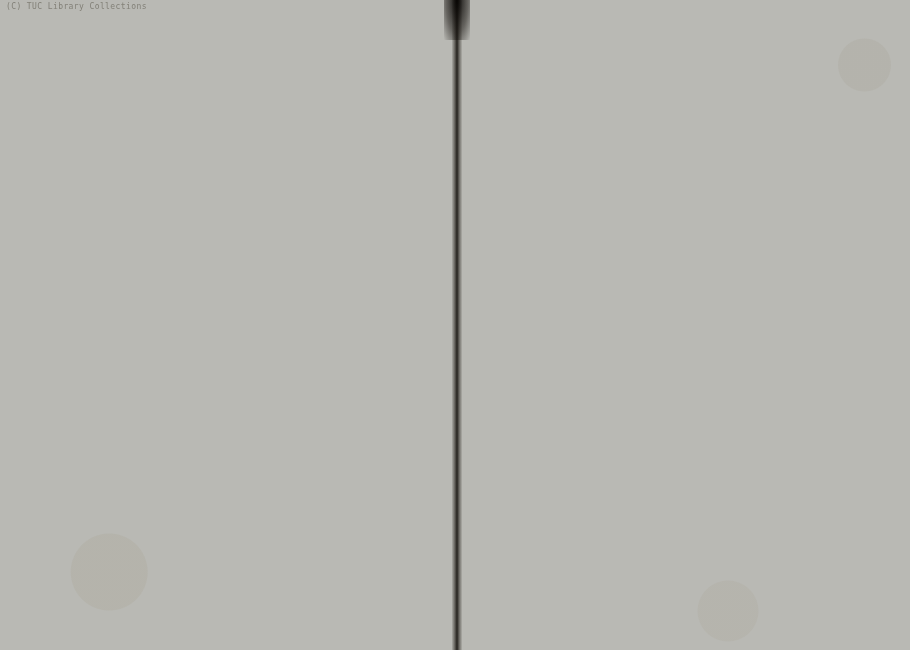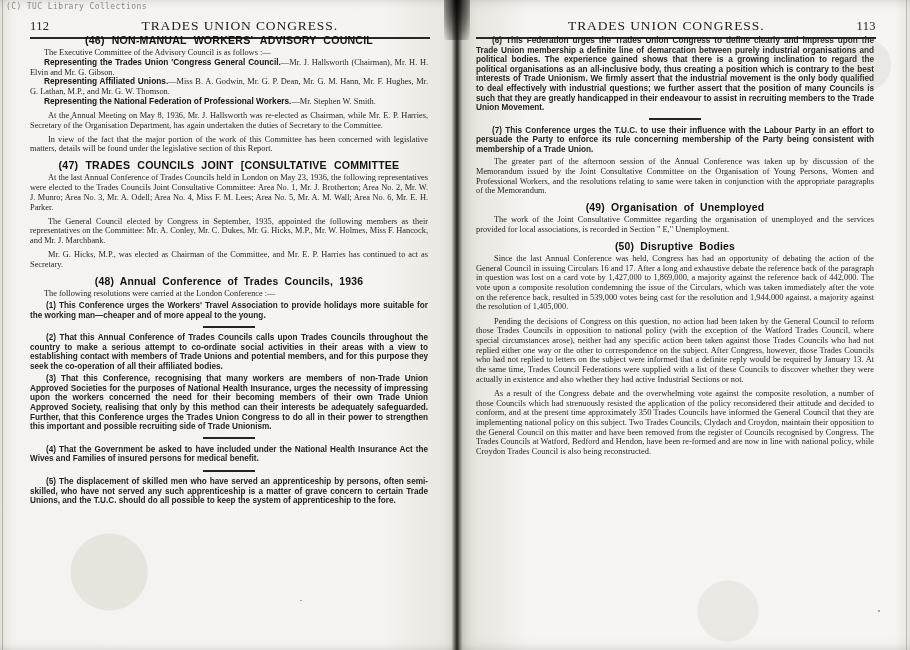--- a/index.html
+++ b/index.html
@@ -3,21 +3,21 @@
 <meta charset="utf-8">
 <style>
   html,body{margin:0;padding:0;}
   body{
     width:910px;height:650px;
     background:#b9b9b4;
     font-family:"Liberation Serif", serif;
     overflow:hidden;
     position:relative;
   }
-  .spread{position:absolute;inset:0;display:flex;}
+  .spread{position:absolute;inset:0;display:flex;flex-direction:column;}
 
   
   .page{
     position:relative;
     background:#f3f2ee;
     overflow:hidden;
   }
   .page.left{
     width:458px;
     background:

